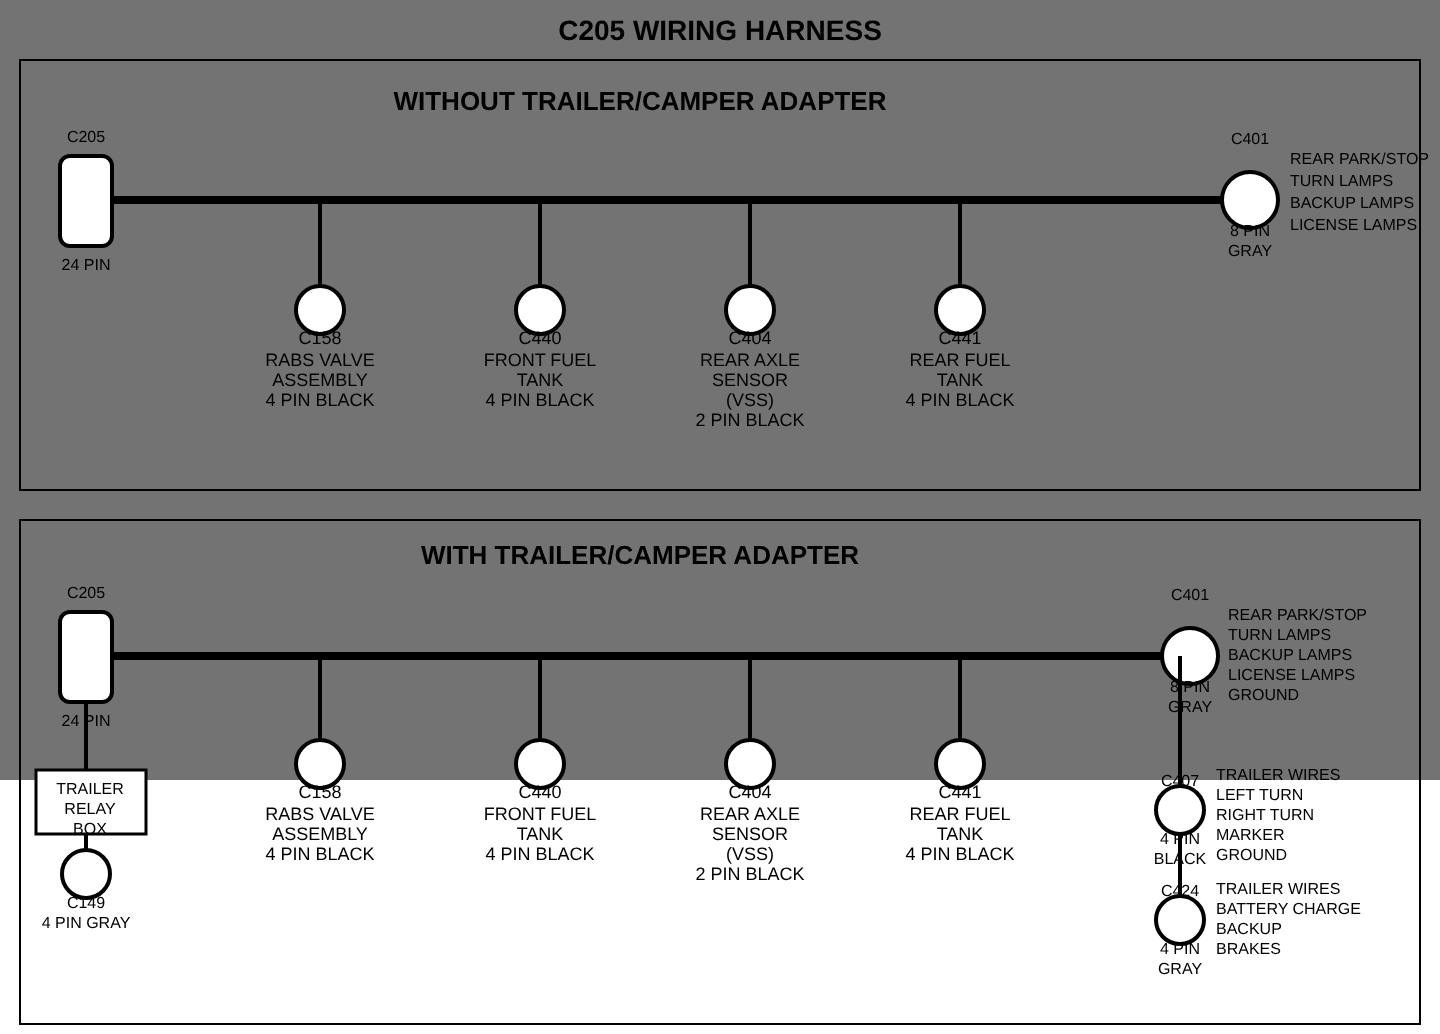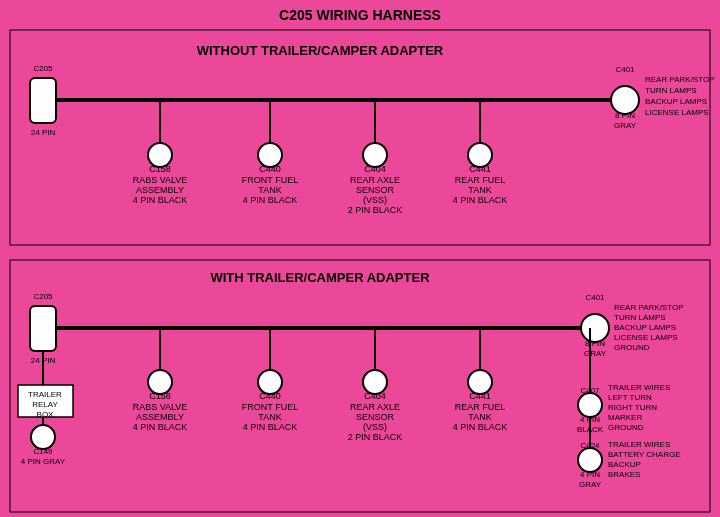--- a/index.html
+++ b/index.html
@@ -8,23 +8,23 @@
       height: 517px;
       background: #fff;
       font-family: Arial, sans-serif;
       font-size: 10px;
       position: relative;
       overflow: hidden;
     }
 
     .diagram-container {
       width: 720px;
-      height: 517px;
+      height: 390px;
       position: relative;
-      background: #ec4899;
+      background: #737373;
     }
 
     
     svg {
       position: absolute;
       top: 0;
       left: 0;
       width: 720px;
       height: 517px;
     }

